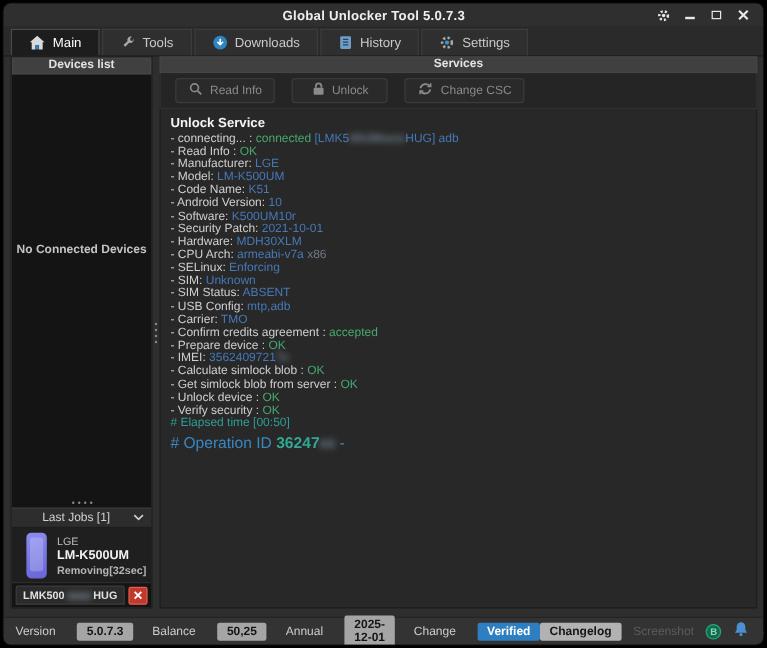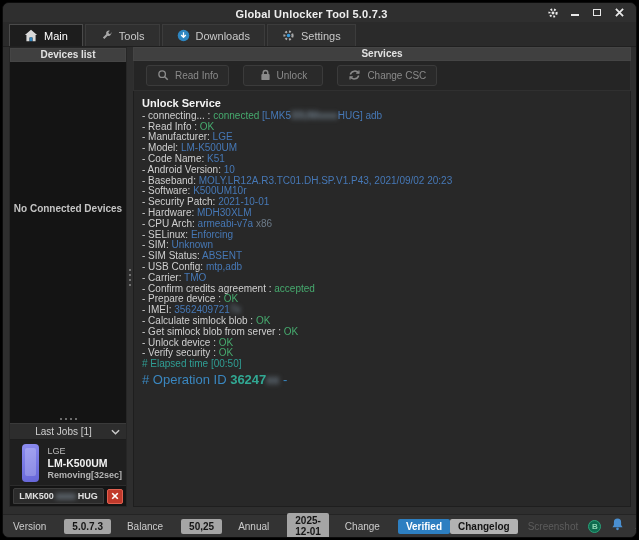--- a/index.html
+++ b/index.html
@@ -154,20 +154,29 @@
         <span>Tools</span>
       </div>
       <div class="tab">
         <span class="ticon">
           <svg width="13" height="13" viewBox="0 0 18 18">
             <circle cx="9" cy="9" r="8" fill="#2e86c1"></circle>
             <path d="M9 4.5v6M5.8 8.2L9 11.4l3.2-3.2" fill="none" stroke="#fff" stroke-width="1.8"></path>
           </svg>
         </span>
         <span>Downloads</span>
+      </div>
+      <div class="tab">
+        <span class="ticon">
+          <svg width="12" height="13" viewBox="0 0 16 17">
+            <rect x="2" y="1.5" width="12" height="14" rx="1.5" fill="#6f9ec7"></rect>
+            <path d="M5 5h6M5 8h6M5 11h6" stroke="#23455f" stroke-width="1.4"></path>
+          </svg>
+        </span>
+        <span>History</span>
       </div>
       <div class="tab">
         <span class="ticon">
           <svg width="13" height="13" viewBox="0 0 16 16">
             <circle cx="8" cy="8" r="5" fill="none" stroke="#a8a8a8" stroke-width="2.6" stroke-dasharray="2.4 2.3"></circle>
             <circle cx="8" cy="8" r="2.2" fill="#3498db"></circle>
           </svg>
         </span>
         <span>Settings</span>
       </div>
@@ -252,21 +261,20 @@
         </div>
       <div class="log">
         <div class="log-title">Unlock Service</div>
         <div id="log-lines">
             <div class="log-line"><span class="seg-w">- connecting... : </span><span class="seg-g">connected</span><span class="seg-v"> [LMK5</span><span class="seg-b">00UMxxxx</span><span class="seg-v">HUG] adb</span></div>
             <div class="log-line"><span class="seg-w">- Read Info : </span><span class="seg-g">OK</span></div>
             <div class="log-line"><span class="seg-w">- Manufacturer: </span><span class="seg-v">LGE</span></div>
             <div class="log-line"><span class="seg-w">- Model: </span><span class="seg-v">LM-K500UM</span></div>
             <div class="log-line"><span class="seg-w">- Code Name: </span><span class="seg-v">K51</span></div>
             <div class="log-line"><span class="seg-w">- Android Version: </span><span class="seg-v">10</span></div>
-            <div class="log-line"><span class="seg-w">- Baseband: </span><span class="seg-v">MOLY.LR12A.R3.TC01.DH.SP.V1.P43, 2021/09/02 20:23</span></div>
             <div class="log-line"><span class="seg-w">- Software: </span><span class="seg-v">K500UM10r</span></div>
             <div class="log-line"><span class="seg-w">- Security Patch: </span><span class="seg-v">2021-10-01</span></div>
             <div class="log-line"><span class="seg-w">- Hardware: </span><span class="seg-v">MDH30XLM</span></div>
             <div class="log-line"><span class="seg-w">- CPU Arch: </span><span class="seg-v">armeabi-v7a</span><span class="seg-d"> x86</span></div>
             <div class="log-line"><span class="seg-w">- SELinux: </span><span class="seg-v">Enforcing</span></div>
             <div class="log-line"><span class="seg-w">- SIM: </span><span class="seg-v">Unknown</span></div>
             <div class="log-line"><span class="seg-w">- SIM Status: </span><span class="seg-v">ABSENT</span></div>
             <div class="log-line"><span class="seg-w">- USB Config: </span><span class="seg-v">mtp,adb</span></div>
             <div class="log-line"><span class="seg-w">- Carrier: </span><span class="seg-v">TMO</span></div>
             <div class="log-line"><span class="seg-w">- Confirm credits agreement : </span><span class="seg-g">accepted</span></div>

